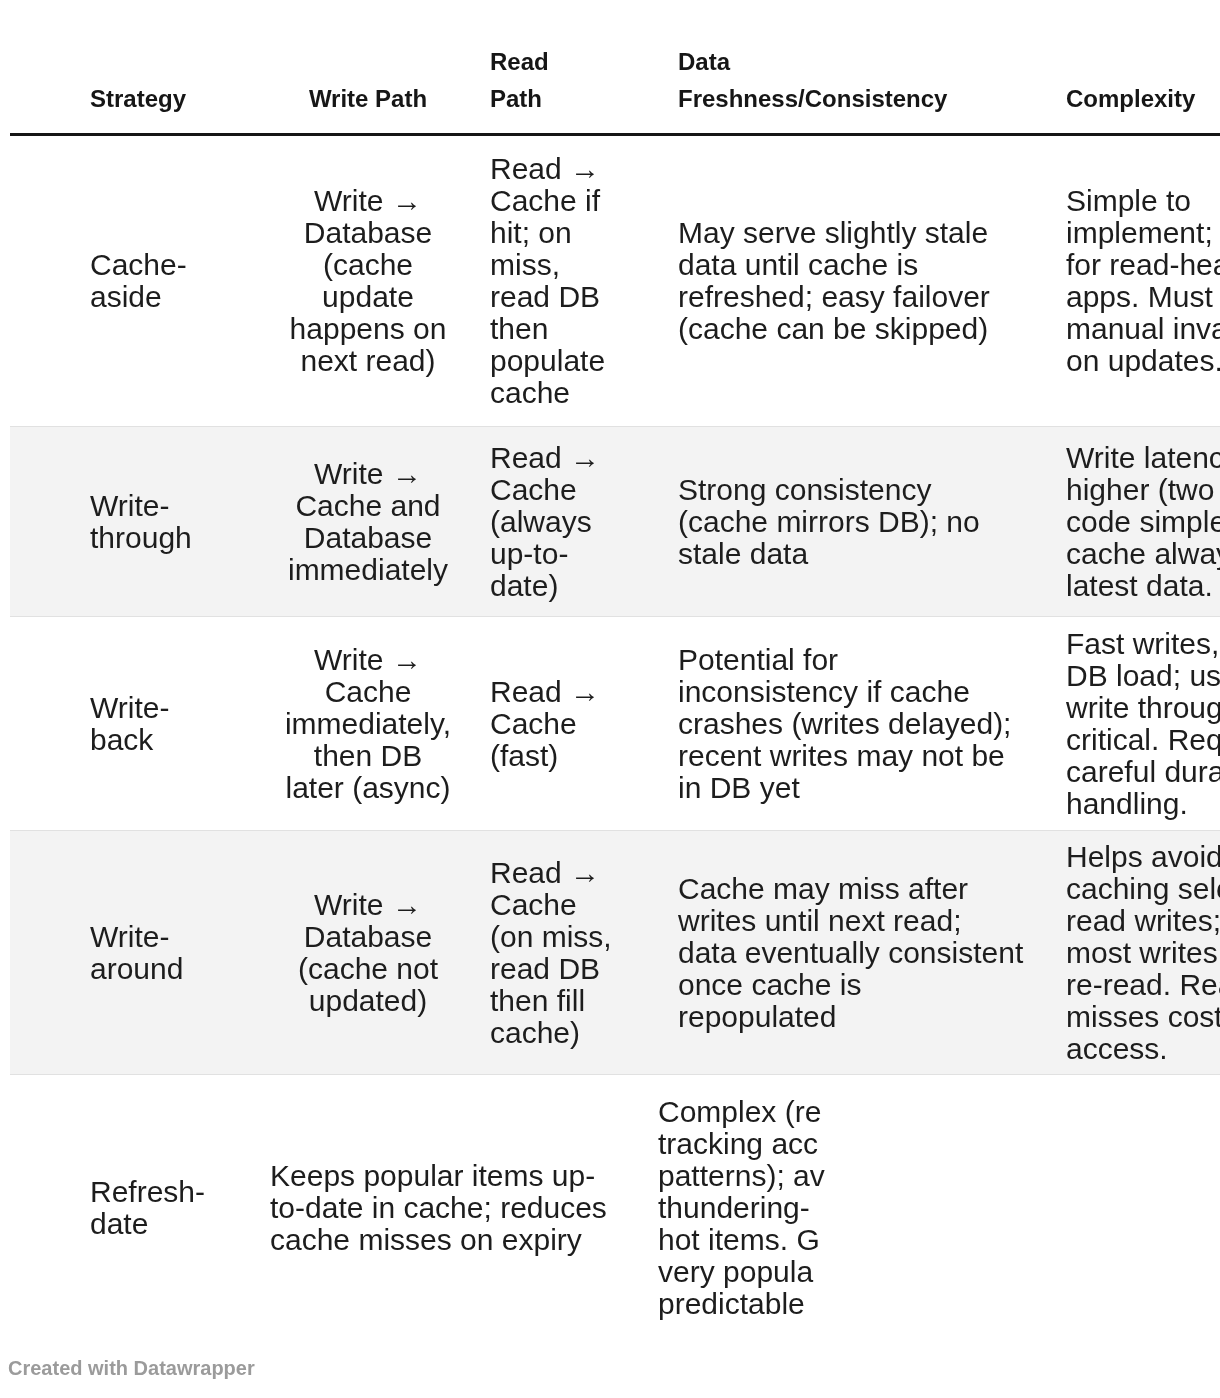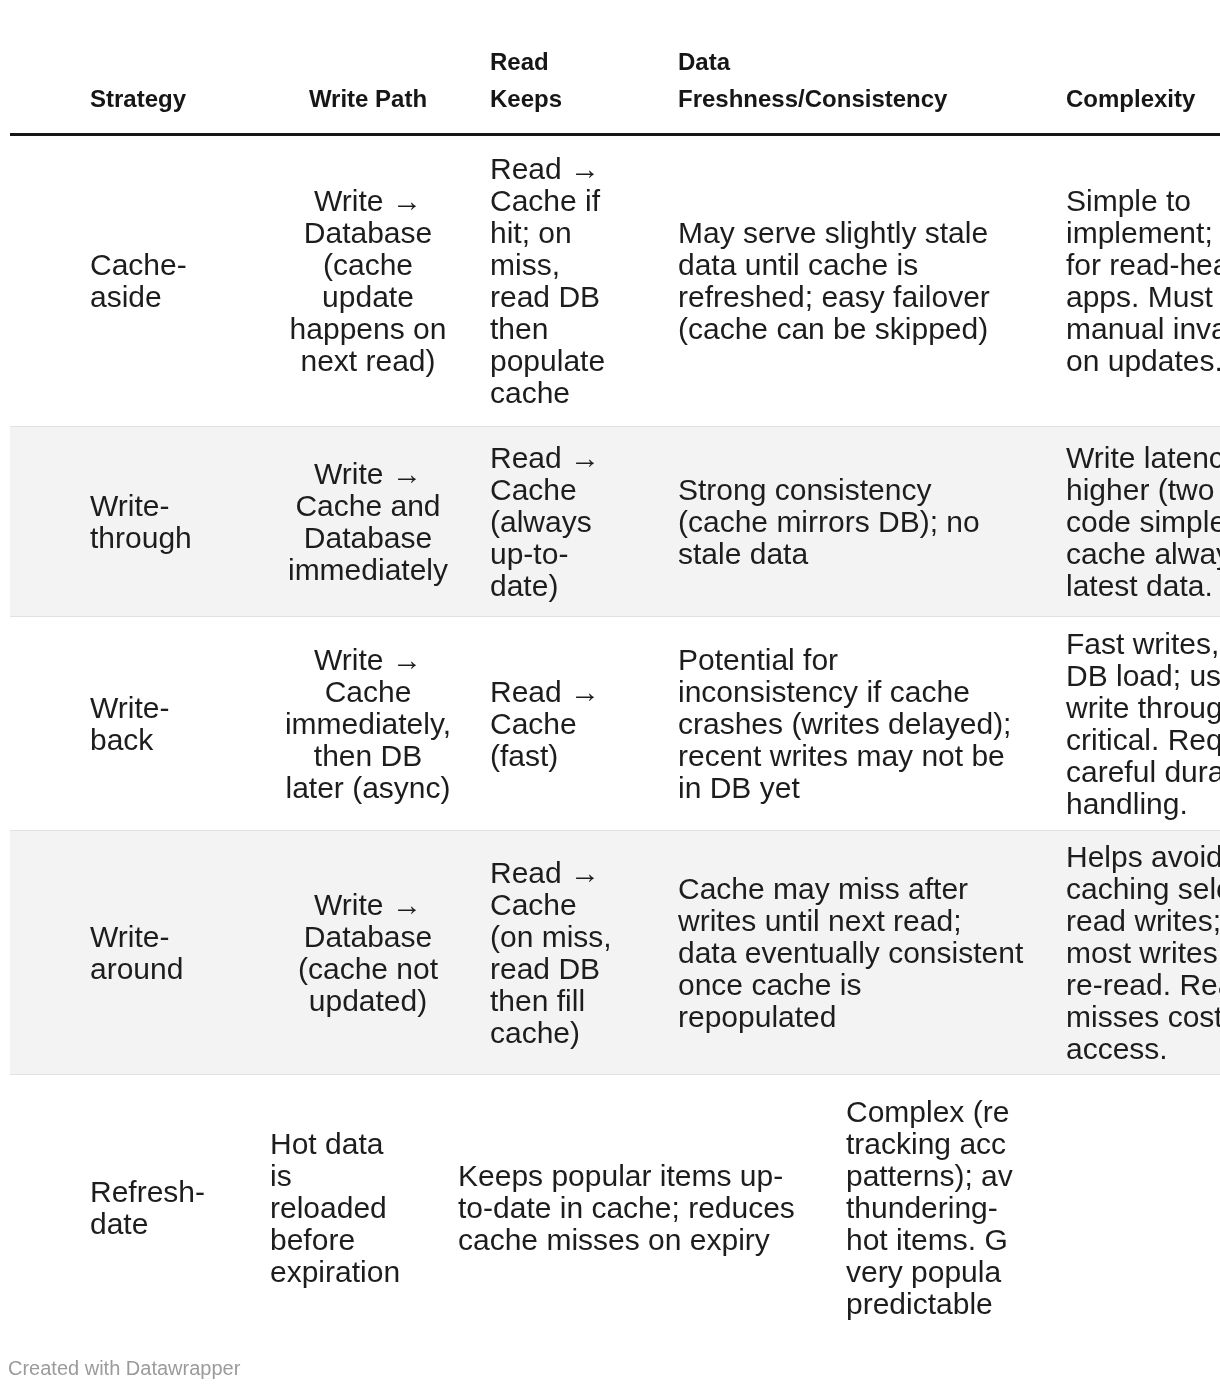--- a/index.html
+++ b/index.html
@@ -54,32 +54,33 @@
   .c2 { width: 188px; }
   .c3 { width: 388px; }
   .c4 { width: 420px; }
   .seg-b { font-weight: 400; }
   .seg-i { }
   .credit {
     margin: 16px 0 0 8px;
     font-size: 20px;
     line-height: 24px;
     color: #9b9b9b;
+    font-weight: bold;
   }
 </style>
 </head>
 <body>
 
 <div class="canvas">
   <div class="table">
     <div class="hrow" id="header-row">
         <div class="cell hcell c0">Strategy</div>
         <div class="cell hcell c1">Write Path</div>
         <div class="cell hcell c2">Read
-Keeps</div>
+Path</div>
         <div class="cell hcell c3">Data
 Freshness/Consistency</div>
         <div class="cell hcell c4">Complexity</div>
       </div>
     <div id="body-rows">
         <div class="trow">
           <div class="cell c0"><span>Cache-
 aside</span></div>
           <div class="cell c1"><span>Write →
 Database
@@ -171,25 +172,20 @@
 caching sele
 read writes;
 most writes
 re-read. Rea
 misses cost
 access.</span></div>
         </div>
         <div class="trow">
           <div class="cell c0"><span>Refresh-
 date</span></div>
-          <div class="cell c2"><span>Hot data
-is
-reloaded
-</span><span class="seg-i">before</span><span>
-expiration</span></div>
           <div class="cell c3"><span>Keeps popular items up-
 to-date in cache; reduces
 cache misses on expiry</span></div>
           <div class="cell c4"><span>Complex (re
 tracking acc
 patterns); av
 thundering-
 hot items. G
 very popula
 predictable</span></div>

